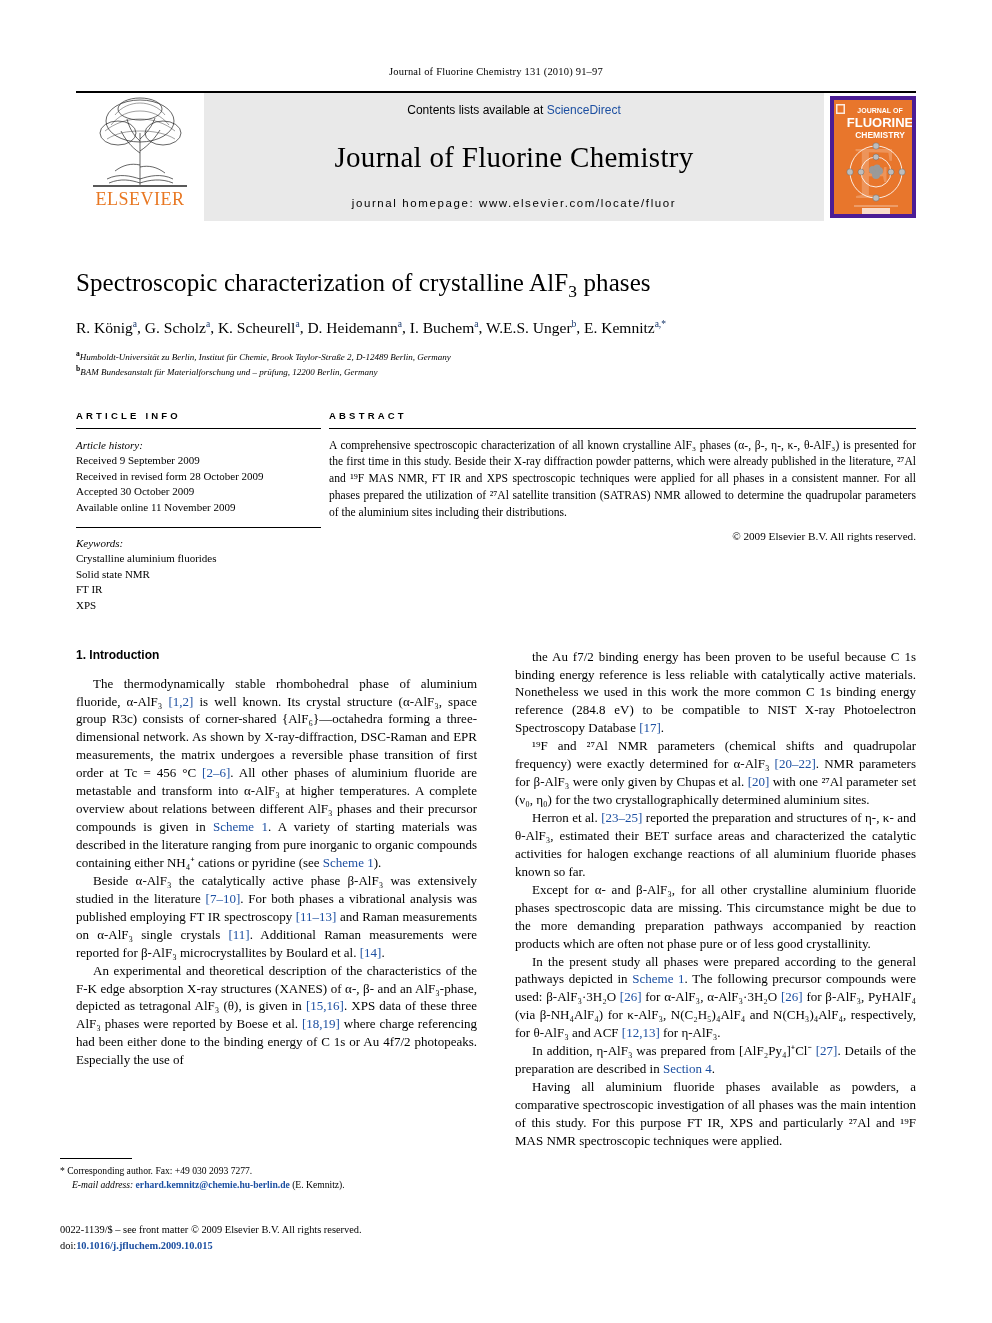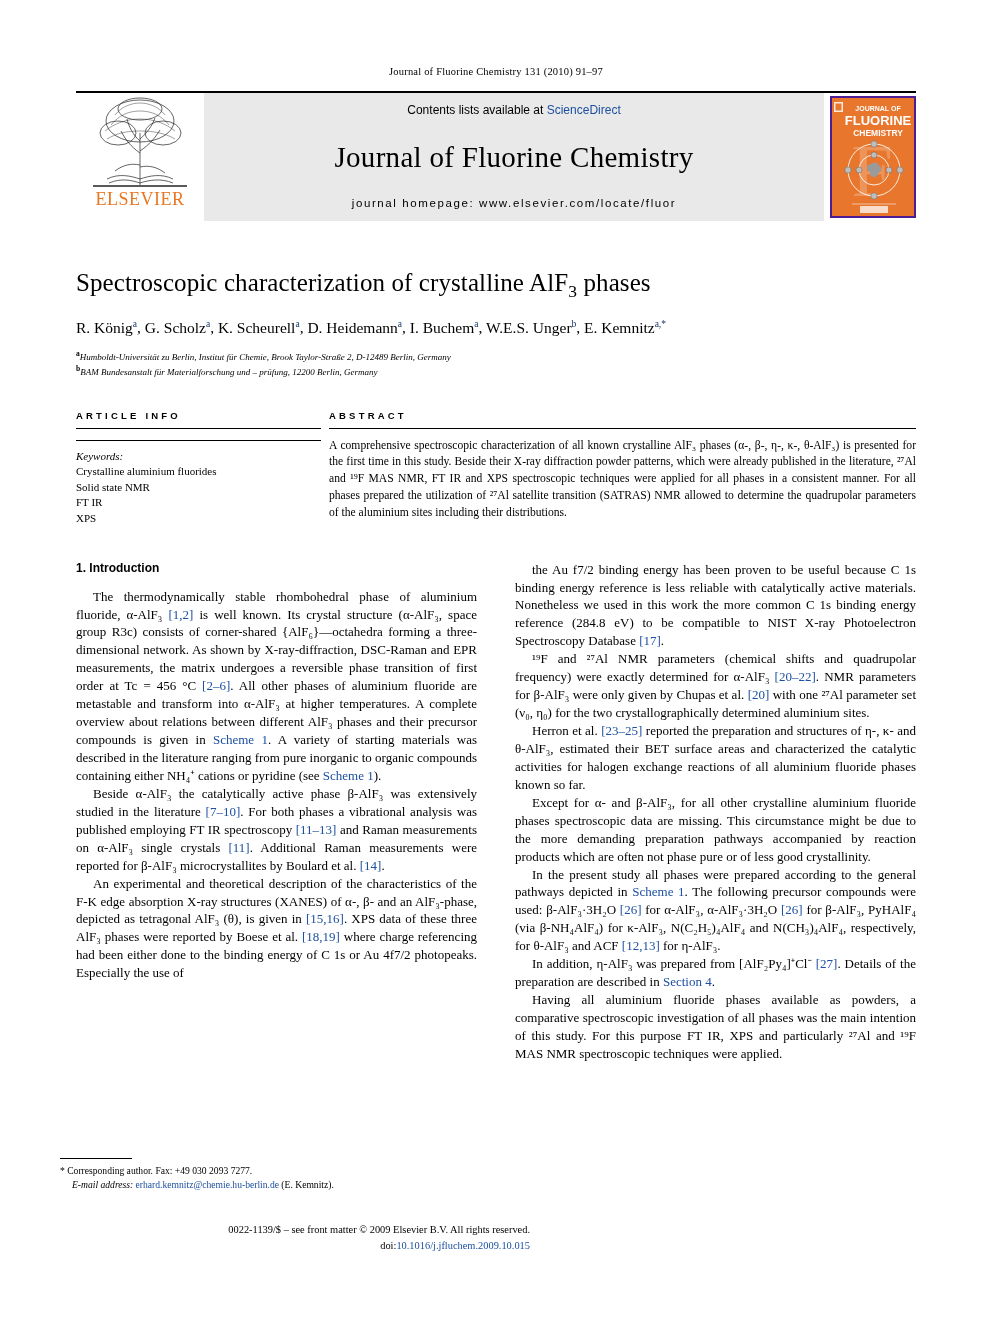--- a/index.html
+++ b/index.html
@@ -67,21 +67,21 @@
     letter-spacing:0.3px;
   }
   .homepage-line {
     font-family:"Liberation Sans", sans-serif;
     font-size:11.5px;
     letter-spacing:1.6px;
   }
   .cover-thumb {
     flex:0 0 86px; width:86px;
     margin-left:6px;
-    border:2px solid #4c1d95;
+    border:4px solid #4c1d95;
     box-sizing:border-box;
     align-self:center;
     height:122px;
     background:#a16207;
     position:relative;
     overflow:hidden;
   }
 
   
   .title-block { margin:48px 60px 0 60px; }
@@ -138,22 +138,22 @@
   }
   .ref { color:#1c4fa1; }
   sub { font-size:70%; }
   sup { font-size:70%; }
 
   
   .footnote-zone { position:absolute; left:60px; top:1158px; width:432px; }
   .fn-rule { width:72px; border-top:1px solid #000; margin-bottom:5px; }
   .fn { font-size:9.6px; line-height:1.45; }
   .fn .em { font-style:italic; }
-  .fn a, .link { color:#1c4fa1; text-decoration:none; }
-  .footer-issn { position:absolute; left:60px; top:1222px; width:470px; font-size:10.4px; line-height:1.5;text-align:right; }
+  .fn a, .link { color:#1c4fa1; text-decoration:none;font-weight:bold; }
+  .footer-issn { position:absolute; left:60px; top:1222px; width:470px; font-size:10.4px; line-height:1.5; }
 </style>
 </head>
 <body>
 
 <div class="page">
 
   <div class="runhead">Journal of Fluorine Chemistry 131 (2010) 91–97</div>
 
   <div class="masthead">
 
@@ -236,37 +236,47 @@
         <div><sup>a</sup>Humboldt-Universität zu Berlin, Institut für Chemie, Brook Taylor-Straße 2, D-12489 Berlin, Germany</div>
         <div><sup>b</sup>BAM Bundesanstalt für Materialforschung und – prüfung, 12200 Berlin, Germany</div>
       </div>
   </div>
 
   <div class="info-abstract">
 
     <div class="col-info">
       <div class="sec-head">ARTICLE INFO</div>
       <div class="rule"></div>
+      <div class="info-body">
+        <div class="it">Article history:</div>
+        <div>
+            <div>Received 9 September 2009</div>
+            <div>Received in revised form 28 October 2009</div>
+            <div>Accepted 30 October 2009</div>
+            <div>Available online 11 November 2009</div>
+          </div>
+      </div>
       <div class="rule-thin"></div>
       <div class="info-body">
         <div class="it">Keywords:</div>
         <div>
             <div>Crystalline aluminium fluorides</div>
             <div>Solid state NMR</div>
             <div>FT IR</div>
             <div>XPS</div>
           </div>
       </div>
     </div>
 
     <div class="col-abs">
       <div class="sec-head">ABSTRACT</div>
       <div class="rule"></div>
       <div class="abs-body">
         <p>A comprehensive spectroscopic characterization of all known crystalline AlF₃ phases (α-, β-, η-, κ-, θ-AlF₃) is presented for the first time in this study. Beside their X-ray diffraction powder patterns, which were already published in the literature, ²⁷Al and ¹⁹F MAS NMR, FT IR and XPS spectroscopic techniques were applied for all phases in a consistent manner. For all phases prepared the utilization of ²⁷Al satellite transition (SATRAS) NMR allowed to determine the quadrupolar parameters of the aluminium sites including their distributions.</p>
+        <div class="copyright">© 2009 Elsevier B.V. All rights reserved.</div>
       </div>
     </div>
   </div>
 
   <div class="body-cols">
     <div class="bcol">
       <h2 class="secnum">1. Introduction</h2>
       <div>
           <p>The thermodynamically stable rhombohedral phase of aluminium fluoride, α-AlF₃ <span class="ref">[1,2]</span> is well known. Its crystal structure (α-AlF₃, space group R3c) consists of corner-shared {AlF₆}—octahedra forming a three-dimensional network. As shown by X-ray-diffraction, DSC-Raman and EPR measurements, the matrix undergoes a reversible phase transition of first order at Tc = 456 °C <span class="ref">[2–6]</span>. All other phases of aluminium fluoride are metastable and transform into α-AlF₃ at higher temperatures. A complete overview about relations between different AlF₃ phases and their precursor compounds is given in <span class="ref">Scheme 1</span>. A variety of starting materials was described in the literature ranging from pure inorganic to organic compounds containing either NH₄⁺ cations or pyridine (see <span class="ref">Scheme 1</span>).</p>
           <p>Beside α-AlF₃ the catalytically active phase β-AlF₃ was extensively studied in the literature <span class="ref">[7–10]</span>. For both phases a vibrational analysis was published employing FT IR spectroscopy <span class="ref">[11–13]</span> and Raman measurements on α-AlF₃ single crystals <span class="ref">[11]</span>. Additional Raman measurements were reported for β-AlF₃ microcrystallites by Boulard et al. <span class="ref">[14]</span>.</p>

